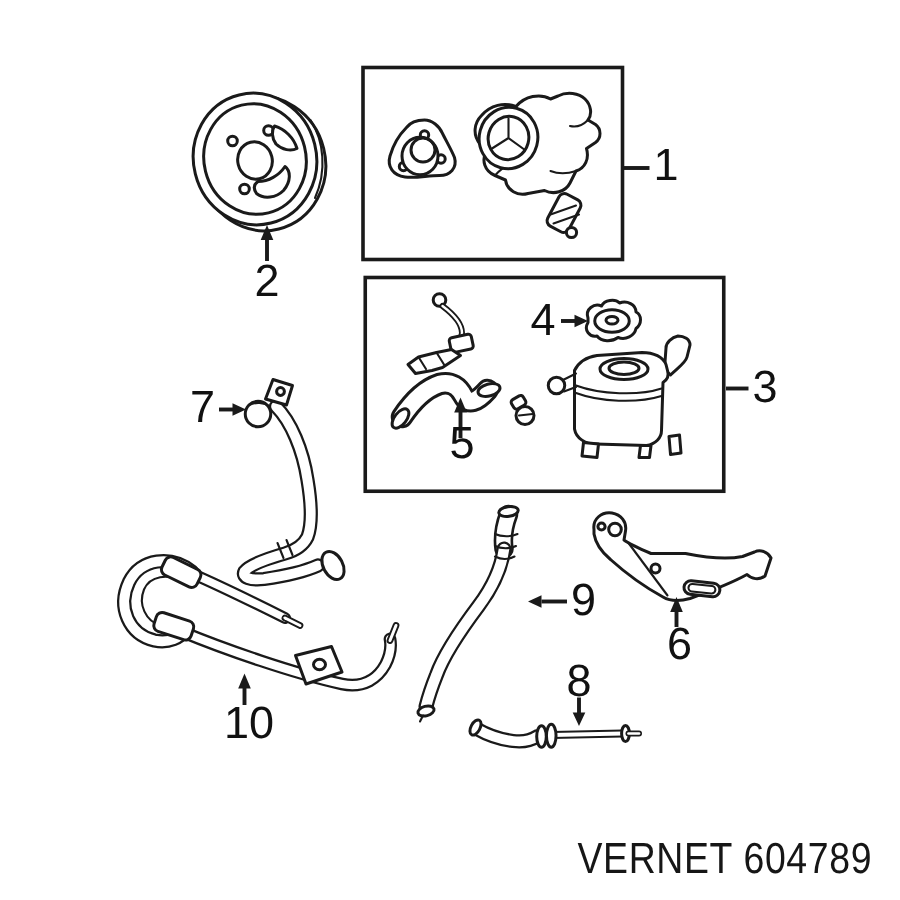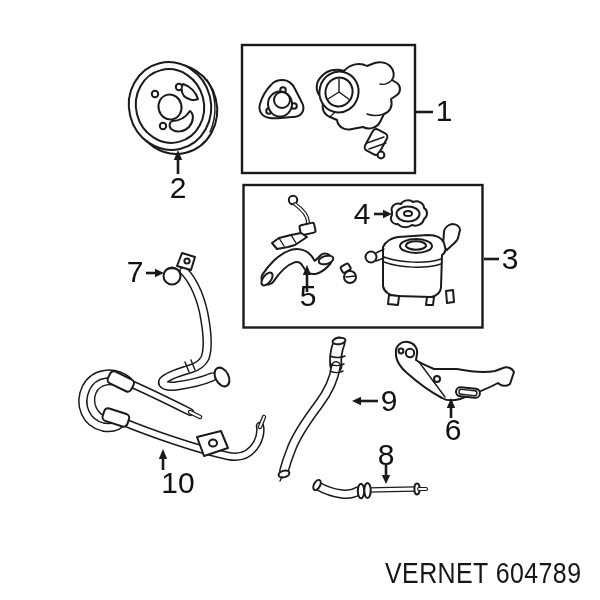--- a/index.html
+++ b/index.html
@@ -232,17 +232,17 @@
 
 <div class="callout" style="left:444px;top:111px;">1</div>
 <div class="callout" style="left:178px;top:188px;">2</div>
 <div class="callout" style="left:510px;top:259px;">3</div>
 <div class="callout" style="left:362px;top:214px;">4</div>
 <div class="callout" style="left:308px;top:296px;">5</div>
 <div class="callout" style="left:453px;top:430px;">6</div>
 <div class="callout" style="left:135px;top:272px;">7</div>
 <div class="callout" style="left:386px;top:455px;">8</div>
 <div class="callout" style="left:389px;top:401px;">9</div>
-<div class="callout" style="left:166px;top:483px;margin-left:12px;">10</div>
+<div class="callout" style="left:166px;top:483px;">10</div>
 
 <div class="watermark">VERNET 604789</div>
 
 </div>
 
 </body></html>

